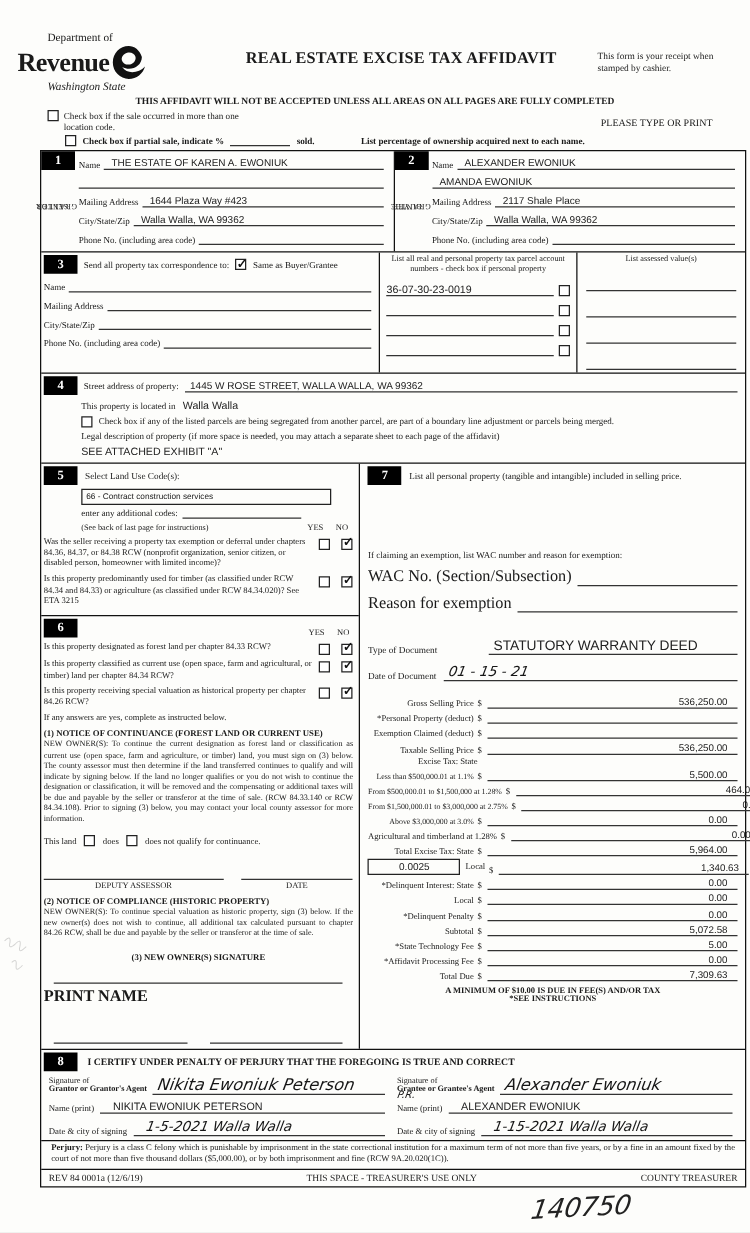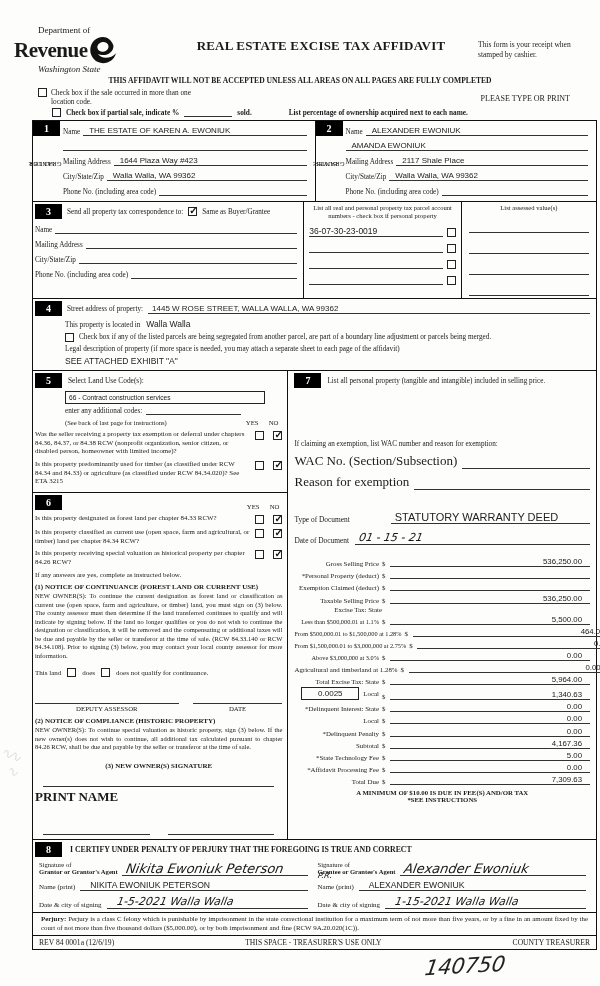--- a/index.html
+++ b/index.html
@@ -107,21 +107,21 @@
   .wacrow{display:flex;gap:5px;align-items:flex-end;font-size:13px;margin-top:5px;}
   .wacrow .ln{flex:1;border-bottom:1px solid #333;min-height:9px;}
   .docrow{display:flex;gap:6px;align-items:flex-end;font-size:7.4px;margin-top:7px;}
   .docrow .ln{flex:1;border-bottom:1px solid #333;padding-left:4px;min-height:10px;}
 
   .money{display:flex;align-items:flex-end;font-size:6.9px;margin-top:2.1px;}
   .money .ml{flex:1;text-align:right;padding-right:3px;white-space:nowrap;}
   .money .dl{width:8px;flex:none;}
   .money .mv{width:200px;flex:none;border-bottom:1px solid #333;text-align:right;padding-right:8px;
              font-family:"Liberation Sans",sans-serif;font-size:7.8px;min-height:10px;}
-  .ratebox{border:1.2px solid #222;width:58px;text-align:center;font-family:"Liberation Sans",sans-serif;
+  .ratebox{border:1.2px solid #222;width:74px;text-align:center;font-family:"Liberation Sans",sans-serif;
            font-size:8px;flex:none;margin-right:4px;padding:1px 0;}
   .minnote{text-align:center;font-size:6.8px;font-weight:bold;margin-top:4px;}
   .seeinst{text-align:center;font-size:6.8px;font-weight:bold;}
 
   
   .r8{padding:2px 4px 3px 2px;}
   .r8head{display:flex;gap:8px;align-items:center;font-size:7.8px;}
   .sigcols{display:flex;}
   .sigcol{width:50%;padding:2px 6px 0 4px;position:relative;}
   .sigrow{display:flex;gap:4px;font-size:6.6px;align-items:flex-end;line-height:1.15;margin-top:2px;}
@@ -498,21 +498,21 @@
             <span class="mv">0.00</span>
           </div>
         <div class="money">
             <span class="ml">*Delinquent Penalty</span>
             <span class="dl">$</span>
             <span class="mv">0.00</span>
           </div>
         <div class="money">
             <span class="ml">Subtotal</span>
             <span class="dl">$</span>
-            <span class="mv">4,167.36</span>
+            <span class="mv">5,072.58</span>
           </div>
         <div class="money">
             <span class="ml">*State Technology Fee</span>
             <span class="dl">$</span>
             <span class="mv">5.00</span>
           </div>
         <div class="money">
             <span class="ml">*Affidavit Processing Fee</span>
             <span class="dl">$</span>
             <span class="mv">0.00</span>

